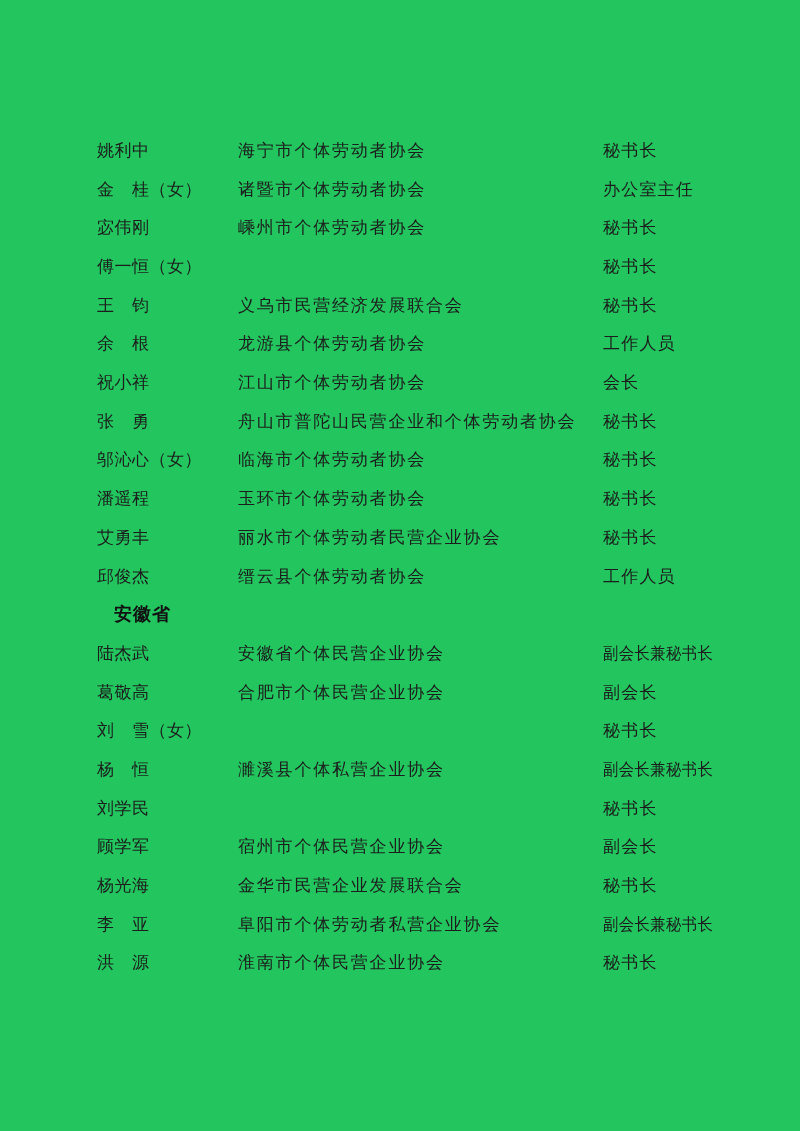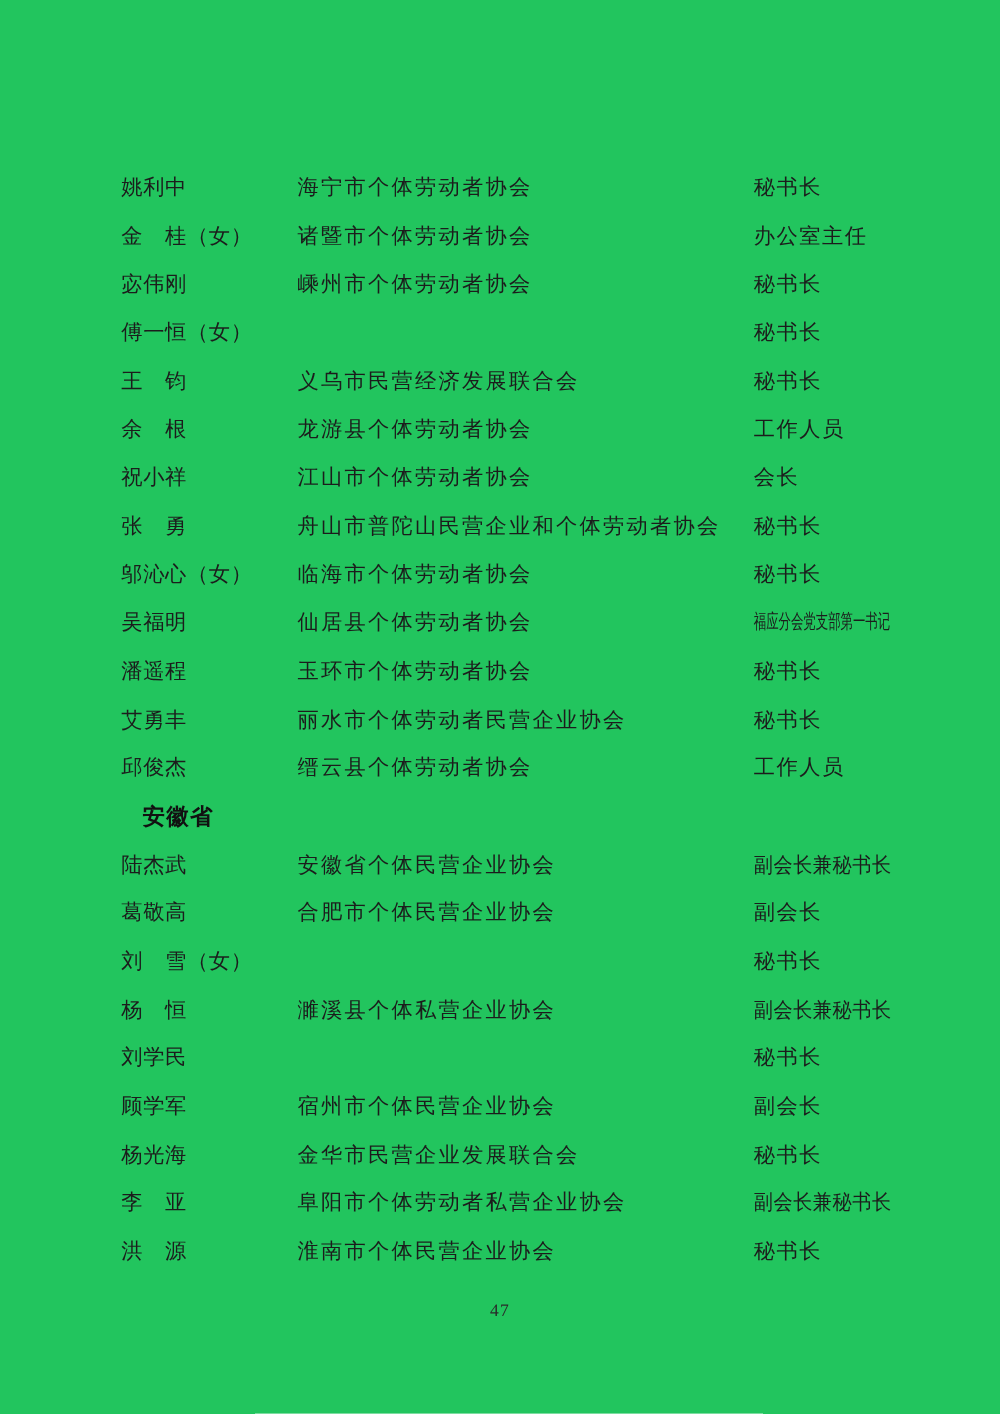--- a/index.html
+++ b/index.html
@@ -118,25 +118,20 @@
         <span class="cell name">张　勇</span>
         <span class="cell org">舟山市普陀山民营企业和个体劳动者协会</span>
         <span class="cell title">秘书长</span>
       </div>
       <div class="row">
         <span class="cell name">邬沁心（女）</span>
         <span class="cell org">临海市个体劳动者协会</span>
         <span class="cell title">秘书长</span>
       </div>
       <div class="row">
-        <span class="cell name">吴福明</span>
-        <span class="cell org">仙居县个体劳动者协会</span>
-        <span class="cell title fit-very-narrow">福应分会党支部第一书记</span>
-      </div>
-      <div class="row">
         <span class="cell name">潘遥程</span>
         <span class="cell org">玉环市个体劳动者协会</span>
         <span class="cell title">秘书长</span>
       </div>
       <div class="row">
         <span class="cell name">艾勇丰</span>
         <span class="cell org">丽水市个体劳动者民营企业协会</span>
         <span class="cell title">秘书长</span>
       </div>
       <div class="row">
@@ -184,14 +179,13 @@
         <span class="cell name">李　亚</span>
         <span class="cell org">阜阳市个体劳动者私营企业协会</span>
         <span class="cell title fit-narrow">副会长兼秘书长</span>
       </div>
       <div class="row">
         <span class="cell name">洪　源</span>
         <span class="cell org">淮南市个体民营企业协会</span>
         <span class="cell title">秘书长</span>
       </div>
     </div>
-  <div class="page-number">47</div>
 </div>
 
 </body></html>

